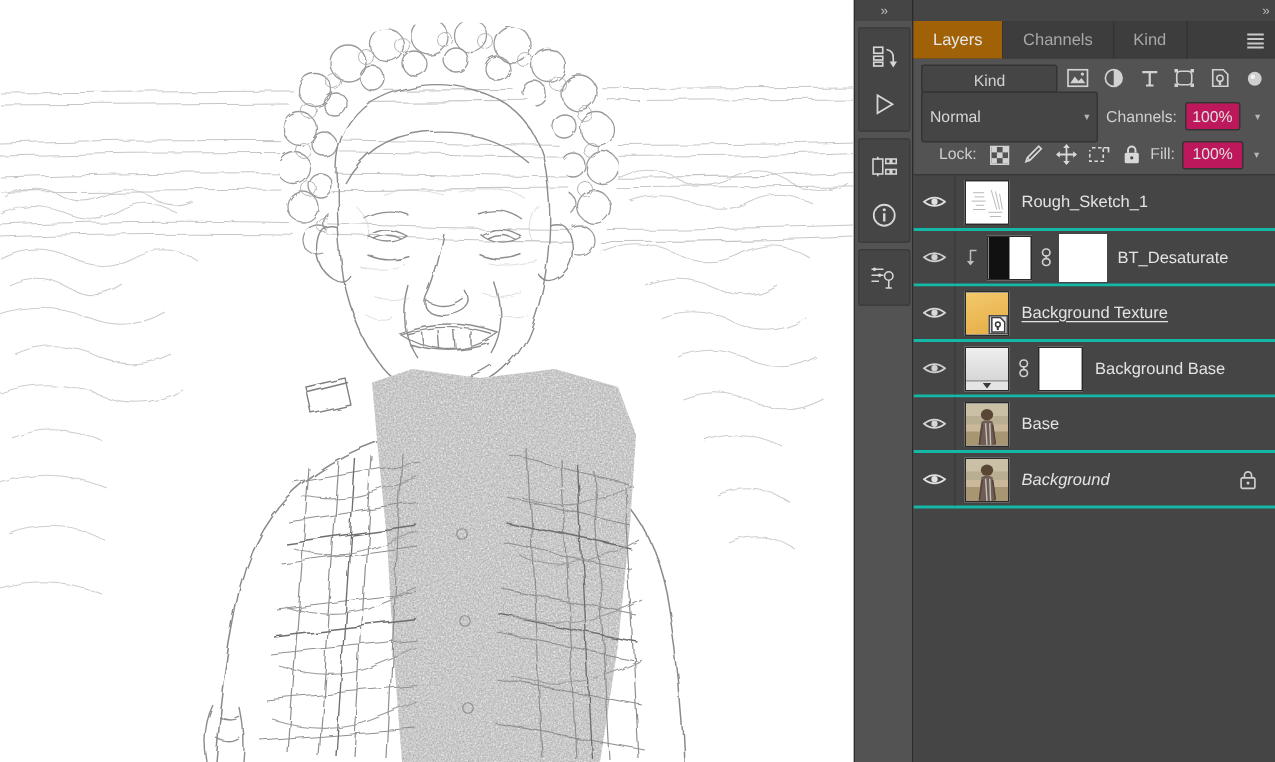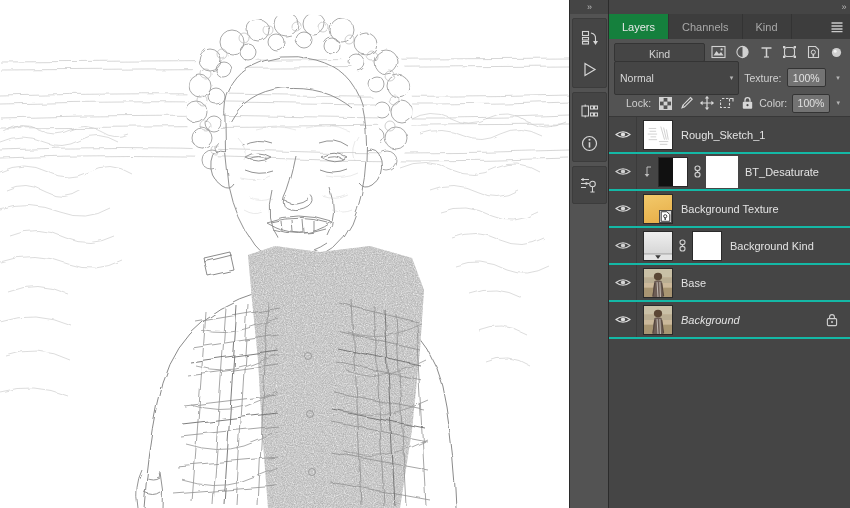--- a/index.html
+++ b/index.html
@@ -75,21 +75,21 @@
     position: relative;
   }
   .tab {
     padding: 0 13px;
     display: flex; align-items: center;
     font-size: 11px; color: #a8a8a8;
     background: #3d3d3d;
     border-right: 1px solid #333;
   }
   .tab.active {
-    background: #15803d;
+    background: #a16207;
     color: #e8e8e8;
   }
   .tab-menu {
     margin-left: auto;
     width: 26px;
     display: flex; align-items: center; justify-content: center;
   }
 
   .panel-body {
     background: #535353;
@@ -128,21 +128,21 @@
   .blend-select {
     width: 133px; height: 19px;
     background: #454545; border: 1px solid #343434; border-radius: 2px;
     display: flex; align-items: center; padding: 16px 5px;
     color: #d8d8d8; font-size: 10.5px;
   }
   .blend-select .caret { margin-left: auto; color: #b5b5b5; font-size: 7px; }
   .lbl { color: #d0d0d0; font-size: 10.5px; white-space: nowrap; }
   .numfield {
     width: 42px; height: 19px;
-    background: #737373; border: 1px solid #343434; border-radius: 2px;
+    background: #be185d; border: 1px solid #343434; border-radius: 2px;
     color: #e0e0e0; font-size: 10.5px;
     display: flex; align-items: center; justify-content: center;
   }
   .spin { width: 15px; height: 19px; display: flex; align-items: center; justify-content: center; color: #b5b5b5; font-size: 7px; }
 
   
   .lock-row {
     height: 26px; display: flex; align-items: center;
     padding: 0 5px; gap: 2px; margin-left: 12px;
   }
@@ -582,21 +582,21 @@
             <circle cx="5.2" cy="5.2" r="1.5" fill="#f3f3f3"></circle>
           </svg>
         </div>
       </div>
 
       <div class="blend-row">
         <div class="blend-select">
           <span>Normal</span>
           <span class="caret">▾</span>
         </div>
-        <span class="lbl">Texture:</span>
+        <span class="lbl">Channels:</span>
         <div class="numfield">
           <span>100%</span>
         </div>
         <div class="spin">▾</div>
       </div>
 
       <div class="lock-row">
         <span class="lbl">Lock:</span>
 
         <div class="lockicon">
@@ -635,21 +635,21 @@
           </svg>
         </div>
         <div class="lockicon">
           <svg width="13" height="14" viewBox="0 0 13 14">
             <rect x="1.8" y="5.8" width="9.4" height="7" rx="1" fill="#d8d8d8"></rect>
             <path d="M4 5.8 V4.2 a2.5 2.5 0 0 1 5 0 v1.6" fill="none" stroke="#d8d8d8" stroke-width="1.3"></path>
             <circle cx="6.5" cy="9.2" r="1.1" fill="#4a4a4a"></circle>
           </svg>
         </div>
 
-        <span class="lbl" style="margin-left:auto">Color:</span>
+        <span class="lbl" style="margin-left:auto">Fill:</span>
         <div class="numfield">
           <span>100%</span>
         </div>
         <div class="spin">▾</div>
       </div>
 
       <div class="layer-list">
 
         <div class="layer-row">
           <div class="eye-cell">
@@ -772,21 +772,21 @@
                   <path d="M4.5 5.3 v2.4"></path>
                 </g>
               </svg>
             </div>
             <div class="thumb">
               <svg viewBox="0 0 30 30">
                   <rect width="30" height="30" fill="#ffffff"></rect>
                 </svg>
             </div>
           </div>
-          <div class="layer-name">Background Kind</div>
+          <div class="layer-name">Background Base</div>
         </div>
 
         <div class="layer-row">
           <div class="eye-cell">
             <svg width="16" height="11" viewBox="0 0 16 11">
               <path d="M1 5.5 Q8 0 15 5.5 Q8 11 1 5.5 Z" fill="none" stroke="#d6d6d6" stroke-width="1.1"></path>
               <circle cx="8" cy="5.5" r="2.1" fill="#d6d6d6"></circle>
             </svg>
           </div>
           <div class="thumbs">

